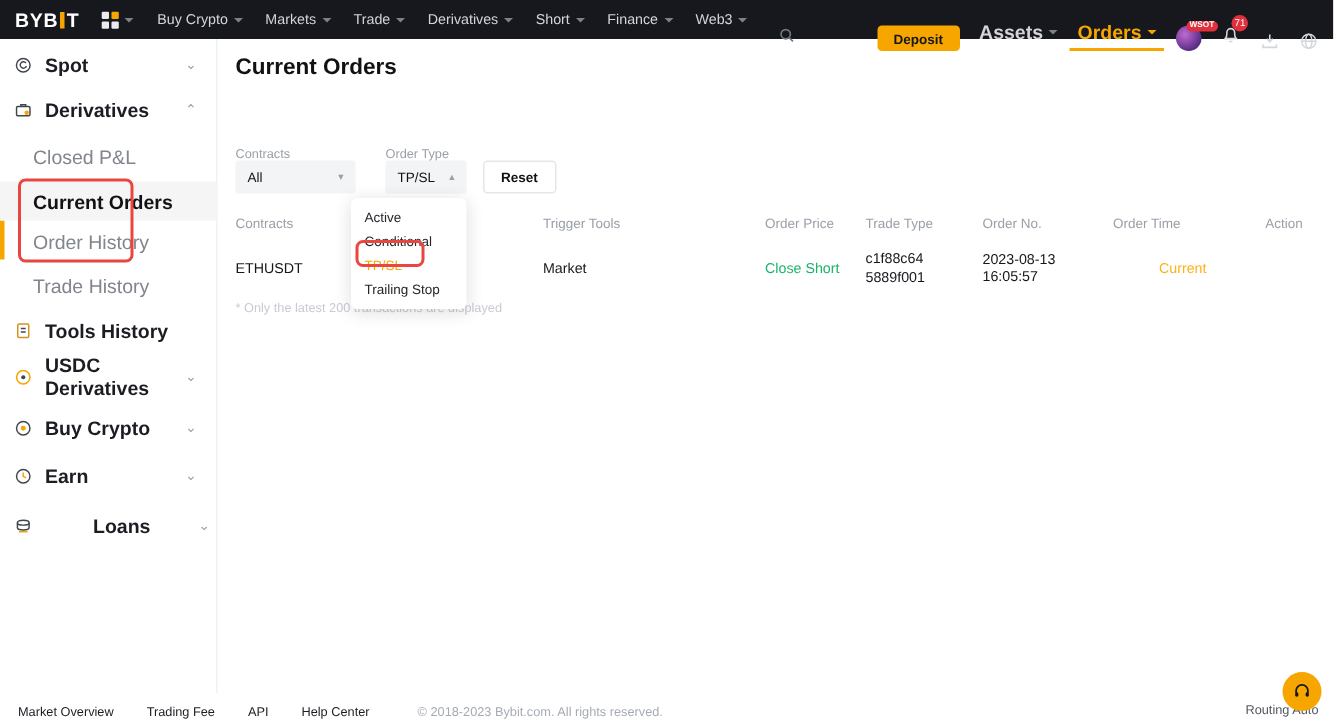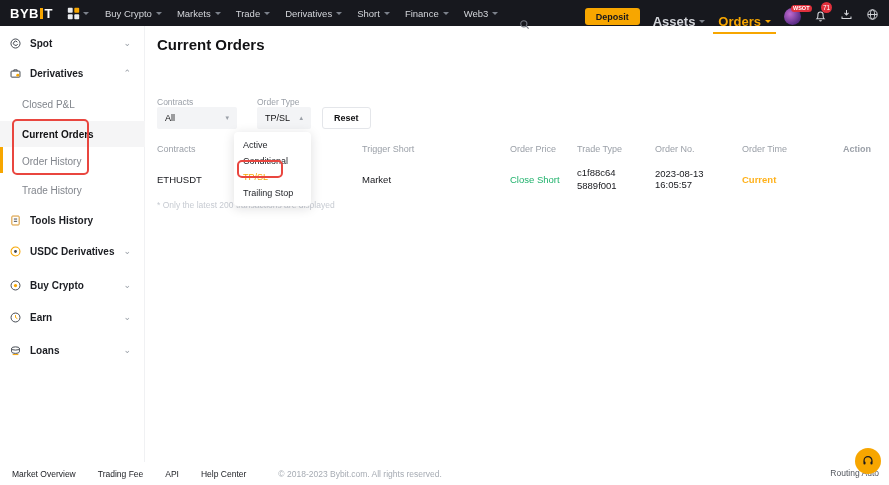--- a/index.html
+++ b/index.html
@@ -19,21 +19,21 @@
   .nav { display:flex; align-items:center; gap:15px; margin-left:16px; }
   .nav-item { display:flex; align-items:center; gap:4px; color:#d3d5da; font-size:9.5px; cursor:pointer; }
   .caret-dn { width:0; height:0; border-left:3px solid transparent; border-right:3px solid transparent; border-top:3.5px solid #7c818b; }
   .search-wrap { position:relative; margin-left:14px; }
   .search-input {
     width:106px; height:17px; background:#262933; border:none; border-radius:9px;
     color:#a9adb5; font-size:8.5px; padding:0 8px 0 22px; outline:none; font-family:"Liberation Sans", sans-serif;
   }
   .search-input::placeholder { color:#72767f; }
   .search-glyph { position:absolute; left:7px; top:3px; }
-  .hright { margin-left:auto; display:flex; align-items:flex-start; gap:13px; height:100%;margin-top:16px; }
+  .hright { margin-left:auto; display:flex; align-items:flex-end; gap:13px; height:100%;margin-top:16px; }
   .deposit-btn {
     background:#f7a600; color:#16171d; font-weight:bold; font-size:9px;
     border:none; border-radius:3px; height:17px; padding:0 11px; cursor:pointer; font-family:"Liberation Sans", sans-serif;
   }
   .hlink { display:flex; align-items:center; gap:4px; color:#d3d5da; font-size:13px; cursor:pointer; height:100%;font-weight:bold; }
   .hlink.orders { color:#f7a600; position:relative; }
   .hlink.orders .caret-dn { border-top-color:#f7a600; }
   .orders-underline { position:absolute; left:-5px; right:-5px; bottom:0; height:2px; background:#f7a600; }
   .avatar-wrap { position:relative; width:17px; height:17px; }
   .avatar { width:17px; height:17px; border-radius:50%; background:radial-gradient(circle at 35% 35%, #c06ad0, #5a2d86 70%); cursor:pointer; }
@@ -43,21 +43,21 @@
   }
   .bell-wrap { position:relative; cursor:pointer; }
   .notif-badge {
     position:absolute; top:-6px; left:7px; background:#e0303c; color:#fff; font-size:6.5px;
     min-width:11px; height:11px; border-radius:6px; display:flex; align-items:center; justify-content:center; padding:0 2px;
   }
   
   .sidebar { position:absolute; top:26px; left:0; width:145px; bottom:23px; background:#fff; border-right:1px solid #f0f1f3; z-index:5; }
   .srow { position:absolute; left:0; width:145px; height:20px; display:flex; align-items:center; cursor:pointer; }
   .srow .sicon { margin-left:9px; display:flex; }
-  .srow .slabel { margin-left:8px; font-size:10px; color:#1b1d22; font-weight:bold; }
+  .srow .slabel { margin-left:8px; font-size:13px; color:#1b1d22; font-weight:bold; }
   .srow .chev { margin-left:auto; margin-right:14px; color:#9aa0a8; font-size:9px; line-height:9px; }
   .srow.sub .slabel { margin-left:22px; color:#81858c; font-weight:normal; }
   .srow.sub.active { background:#f5f5f6; height:26px; }
   .srow.sub.active .slabel { color:#121214; font-weight:bold; }
   .active-bar { position:absolute; left:0; top:121px; width:3px; height:26px; background:#f7a600; }
   
   .page-title { position:absolute; left:157px; top:36px; font-size:15px; font-weight:bold; color:#121214; }
   .tabs { position:absolute; left:157px; top:68px; right:12px; height:21px; display:flex; gap:27px; border-bottom:1px solid #f3f4f6; }
   .tab { font-size:9.5px; color:#81858c; padding-bottom:7px; cursor:pointer; }
   .tab.active { color:#121214; font-weight:bold; border-bottom:2px solid #f7a600; margin-bottom:-1px; }
@@ -78,21 +78,21 @@
   }
   .dd-item { font-size:9px; color:#25272c; padding:3px 9px; line-height:10px; cursor:pointer; white-space:nowrap; }
   .dd-item.selected { color:#f7a600; }
   
   .thead, .trow {
     position:absolute; left:157px; width:720px; display:grid;
     grid-template-columns:205px 148px 67px 78px 87px 101px 1fr; align-items:center;
   }
   .thead { top:141px; height:16px; }
   .thead .th { font-size:9px; color:#9ba0a8; }
-  .thead .th.right, .trow .td.right { text-align:left; padding-right:8px;font-weight:bold; }
+  .thead .th.right, .trow .td.right { text-align:center; padding-right:8px; }
   .trow { top:160px; height:38px; }
   .td { font-size:9.5px; color:#17181d; }
   .td .line { line-height:13px; }
   .td.green { color:#20b26c; }
   .td.cancel { color:#ffb11a; cursor:pointer; }
   .footnote { position:absolute; left:157px; top:200px; font-size:8.5px; color:#c7cbd2; }
   
   .footer { position:absolute; left:0; right:0; bottom:0; height:23px; background:#fff; display:flex; align-items:center; padding:0 12px; gap:22px; z-index:6;margin-top:40px; }
   .flink { font-size:8.5px; color:#1b1d22; cursor:pointer; white-space:nowrap; }
   .fcopy { font-size:8.5px; color:#a6abb3; margin-left:10px; white-space:nowrap; }
@@ -270,21 +270,21 @@
     <div class="srow" style="top:281px;">
       <span class="sicon">
         <svg width="13" height="13" viewBox="0 0 16 16" fill="none" stroke="#41464e" stroke-width="1.2">
             <circle cx="8" cy="8" r="5.5"></circle>
             <path d="M8 5v3l2.3 1.4" stroke="#f7a600"></path>
           </svg>
       </span>
       <span class="slabel">Earn</span>
       <span class="chev">⌄</span>
     </div>
-    <div class="srow" style="top:314px;">
+    <div class="srow" style="top:314px;gap:32px;">
       <span class="sicon">
         <svg width="13" height="13" viewBox="0 0 16 16" fill="none" stroke="#41464e" stroke-width="1.2">
             <ellipse cx="8" cy="5.5" rx="4.8" ry="2"></ellipse>
             <path d="M3.2 5.5v4c0 1.1 2.1 2 4.8 2s4.8-.9 4.8-2v-4"></path>
             <path d="M4.5 13h7" stroke="#f7a600"></path>
           </svg>
       </span>
       <span class="slabel">Loans</span>
       <span class="chev">⌄</span>
     </div>
@@ -300,21 +300,21 @@
   </div>
   <div class="filter-label" style="left:257px; top:97px;">Order Type</div>
   <div class="select" style="left:257px; top:107px; width:54px;">
     <span>TP/SL</span>
     <span class="sel-caret">▴</span>
   </div>
   <button class="reset-btn">Reset</button>
 
   <div class="thead">
     <div class="th">Contracts</div>
-    <div class="th">Trigger Short</div>
+    <div class="th">Trigger Tools</div>
     <div class="th">Order Price</div>
     <div class="th">Trade Type</div>
     <div class="th">Order No.</div>
     <div class="th">Order Time</div>
     <div class="th right">Action</div>
   </div>
 
   <div class="trow">
     <div class="td">ETHUSDT</div>
     <div class="td">Market</div>

